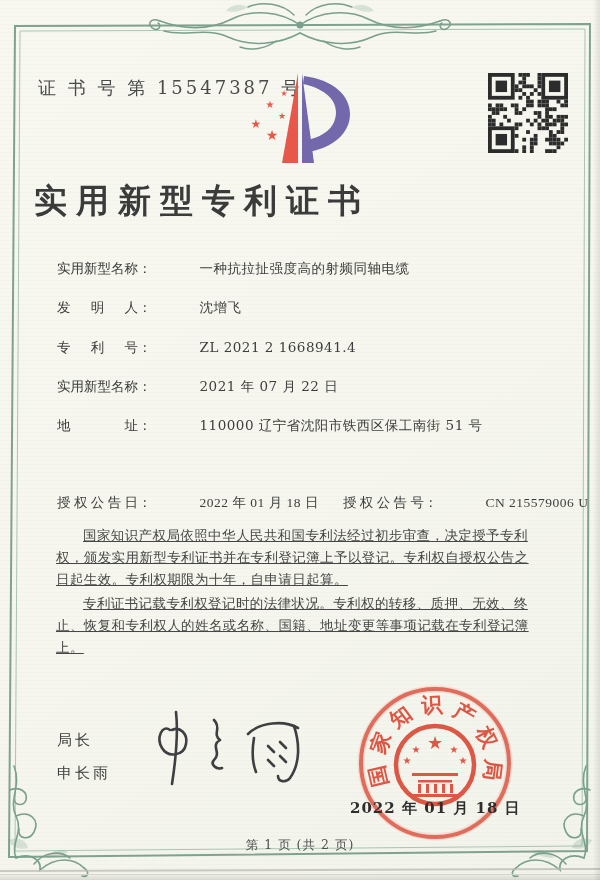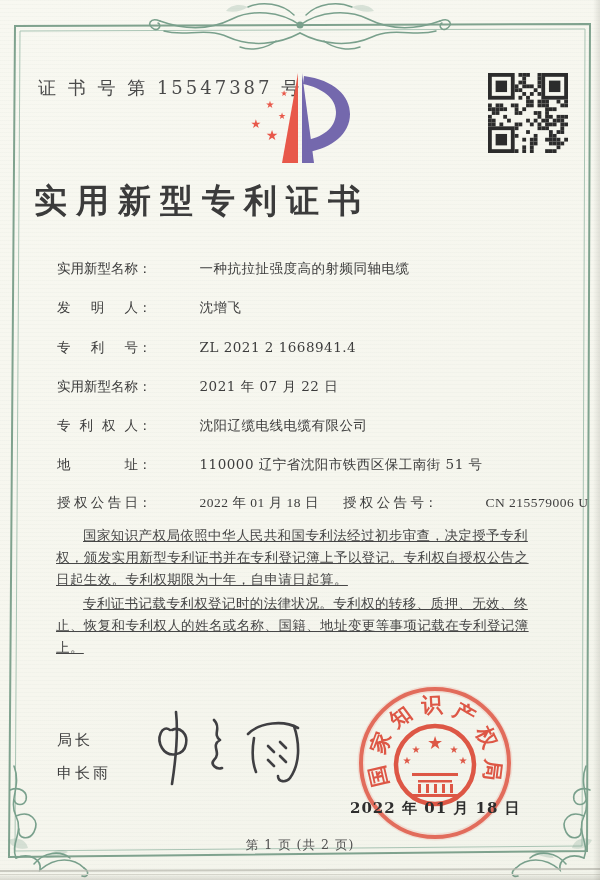--- a/index.html
+++ b/index.html
@@ -246,21 +246,20 @@
       </svg>
   </div>
 
   <div class="abs" id="title">实用新型专利证书</div>
 
   <div class="abs" id="fields">
       <div class="frow"><span class="flabel">实用新型名称</span><span class="fcolon">：</span><span class="fvalue">一种抗拉扯强度高的射频同轴电缆</span></div>
       <div class="frow"><span class="flabel">发明人</span><span class="fcolon">：</span><span class="fvalue">沈增飞</span></div>
       <div class="frow"><span class="flabel">专利号</span><span class="fcolon">：</span><span class="fvalue">ZL 2021 2 1668941.4</span></div>
       <div class="frow"><span class="flabel">实用新型名称</span><span class="fcolon">：</span><span class="fvalue">2021 年 07 月 22 日</span></div>
-      <div class="frow"><span class="flabel">专利权人</span><span class="fcolon">：</span><span class="fvalue">沈阳辽缆电线电缆有限公司</span></div>
       <div class="frow"><span class="flabel">地址</span><span class="fcolon">：</span><span class="fvalue">110000 辽宁省沈阳市铁西区保工南街 51 号</span></div>
     </div>
 
   <div class="abs" id="grant-row">
     <span class="flabel">授权公告日</span><span class="fcolon">：</span><span class="fvalue">2022 年 01 月 18 日</span><span class="group2"><span class="flabel">授权公告号</span><span class="fcolon">：</span><span class="fvalue">CN 215579006 U</span></span>
   </div>
 
   <div class="abs" id="paragraphs">
       <p>国家知识产权局依照中华人民共和国专利法经过初步审查，决定授予专利权，颁发实用新型专利证书并在专利登记簿上予以登记。专利权自授权公告之日起生效。专利权期限为十年，自申请日起算。</p>
       <p>专利证书记载专利权登记时的法律状况。专利权的转移、质押、无效、终止、恢复和专利权人的姓名或名称、国籍、地址变更等事项记载在专利登记簿上。</p>

